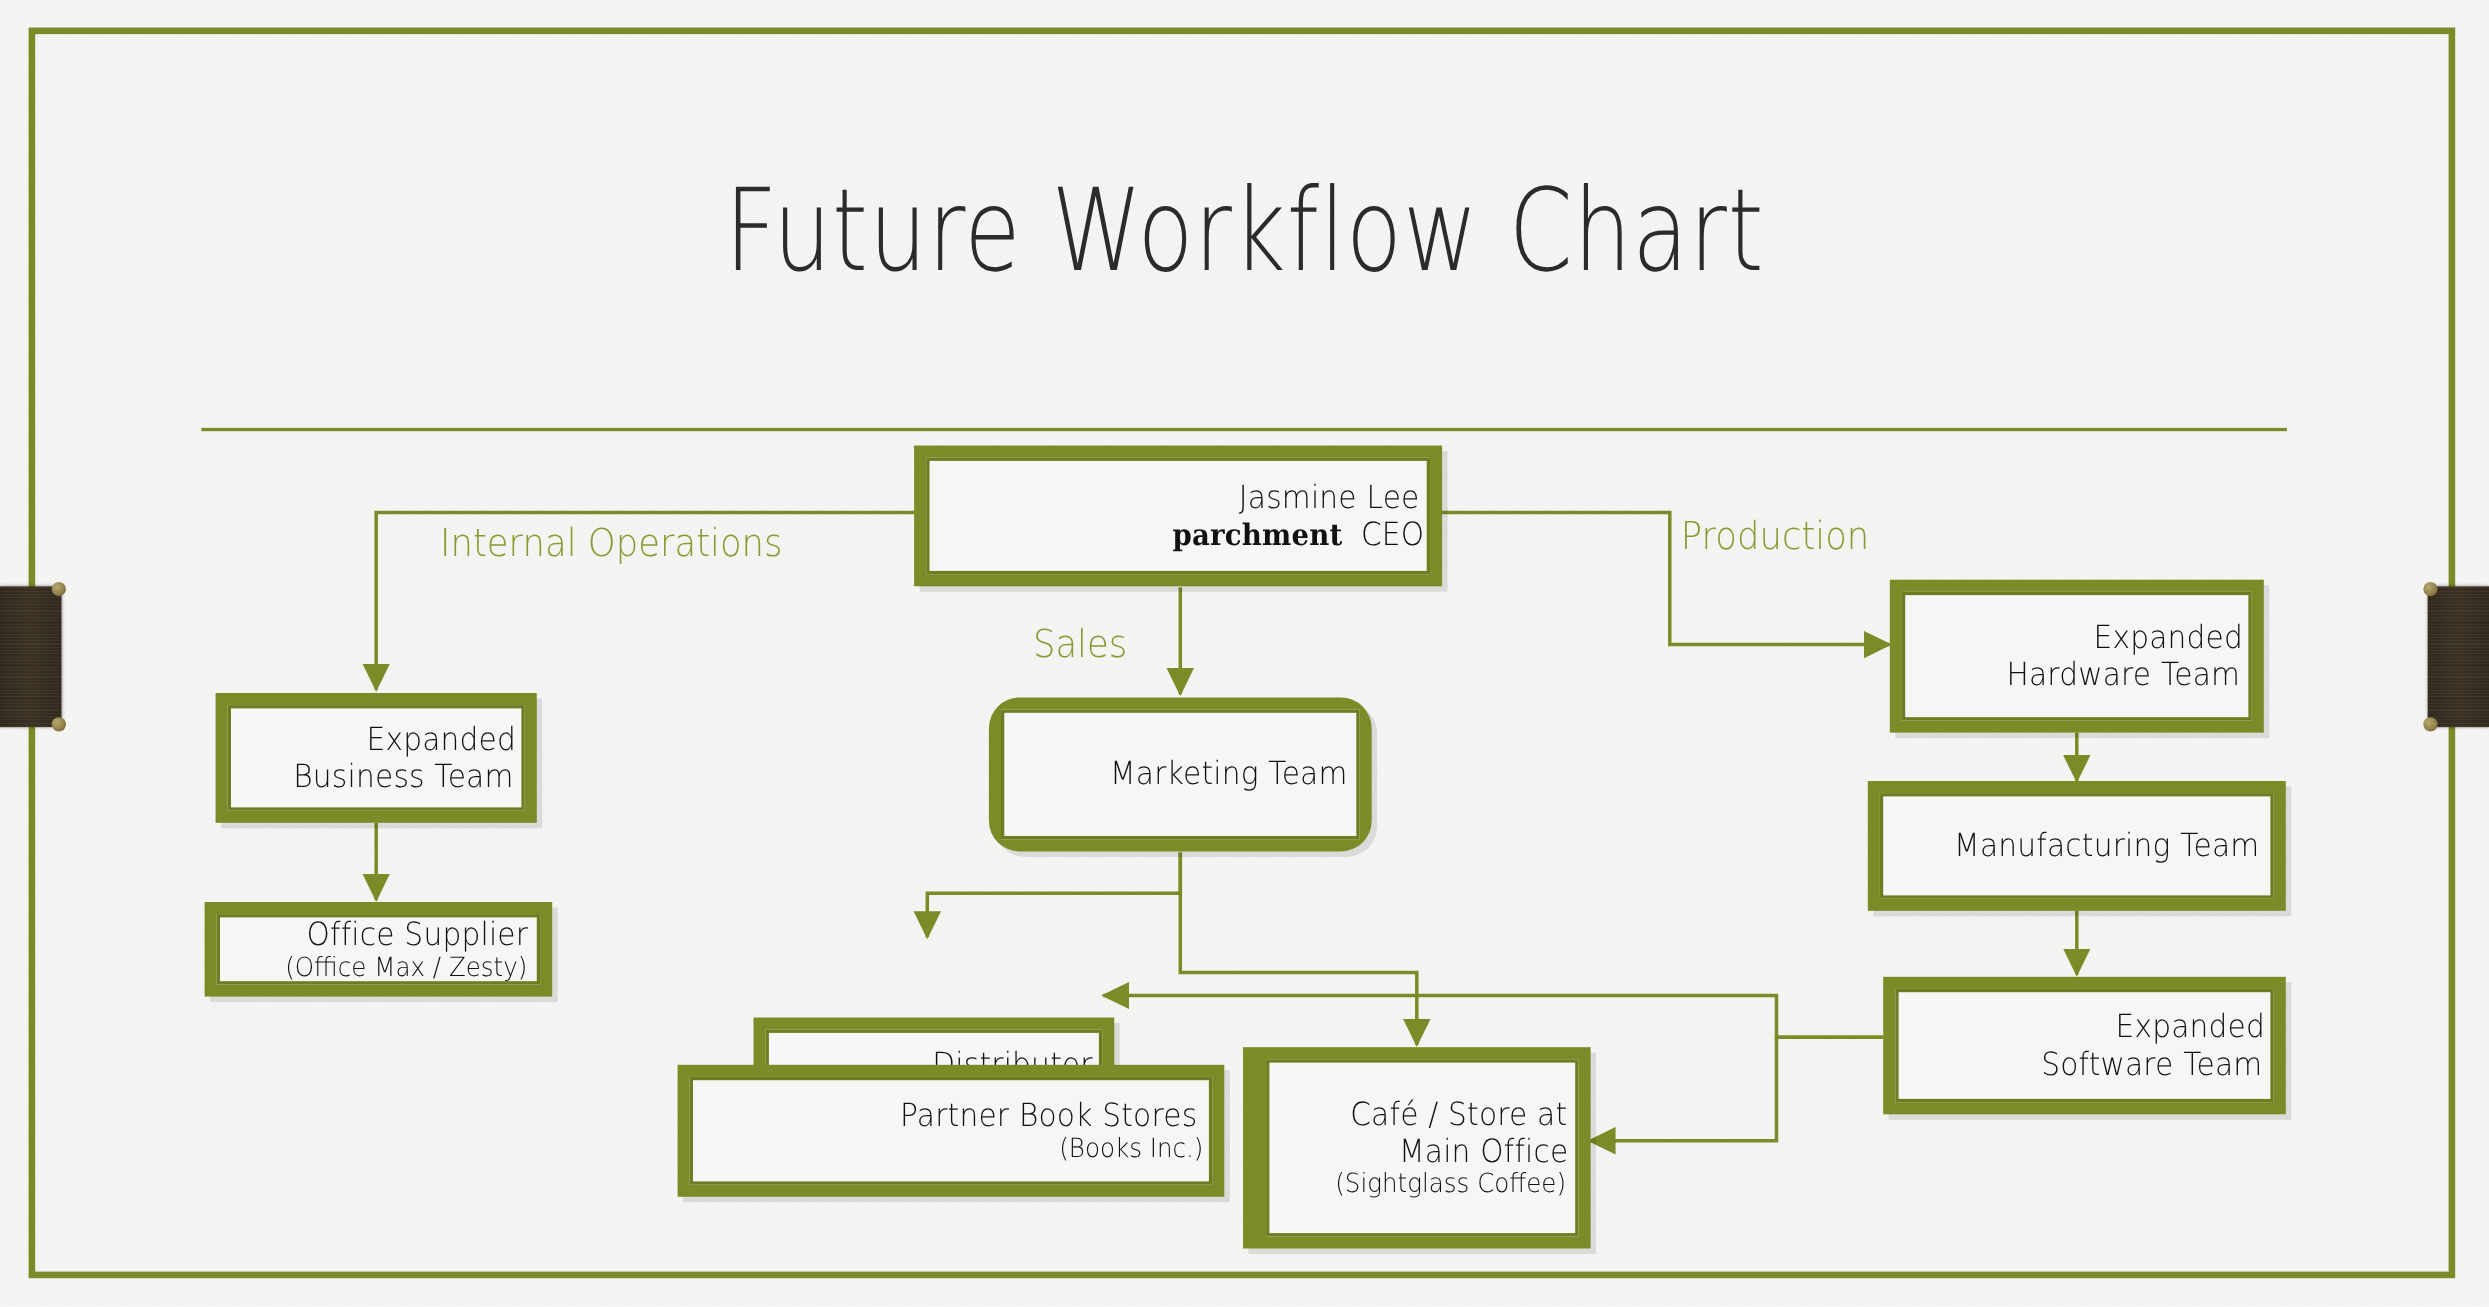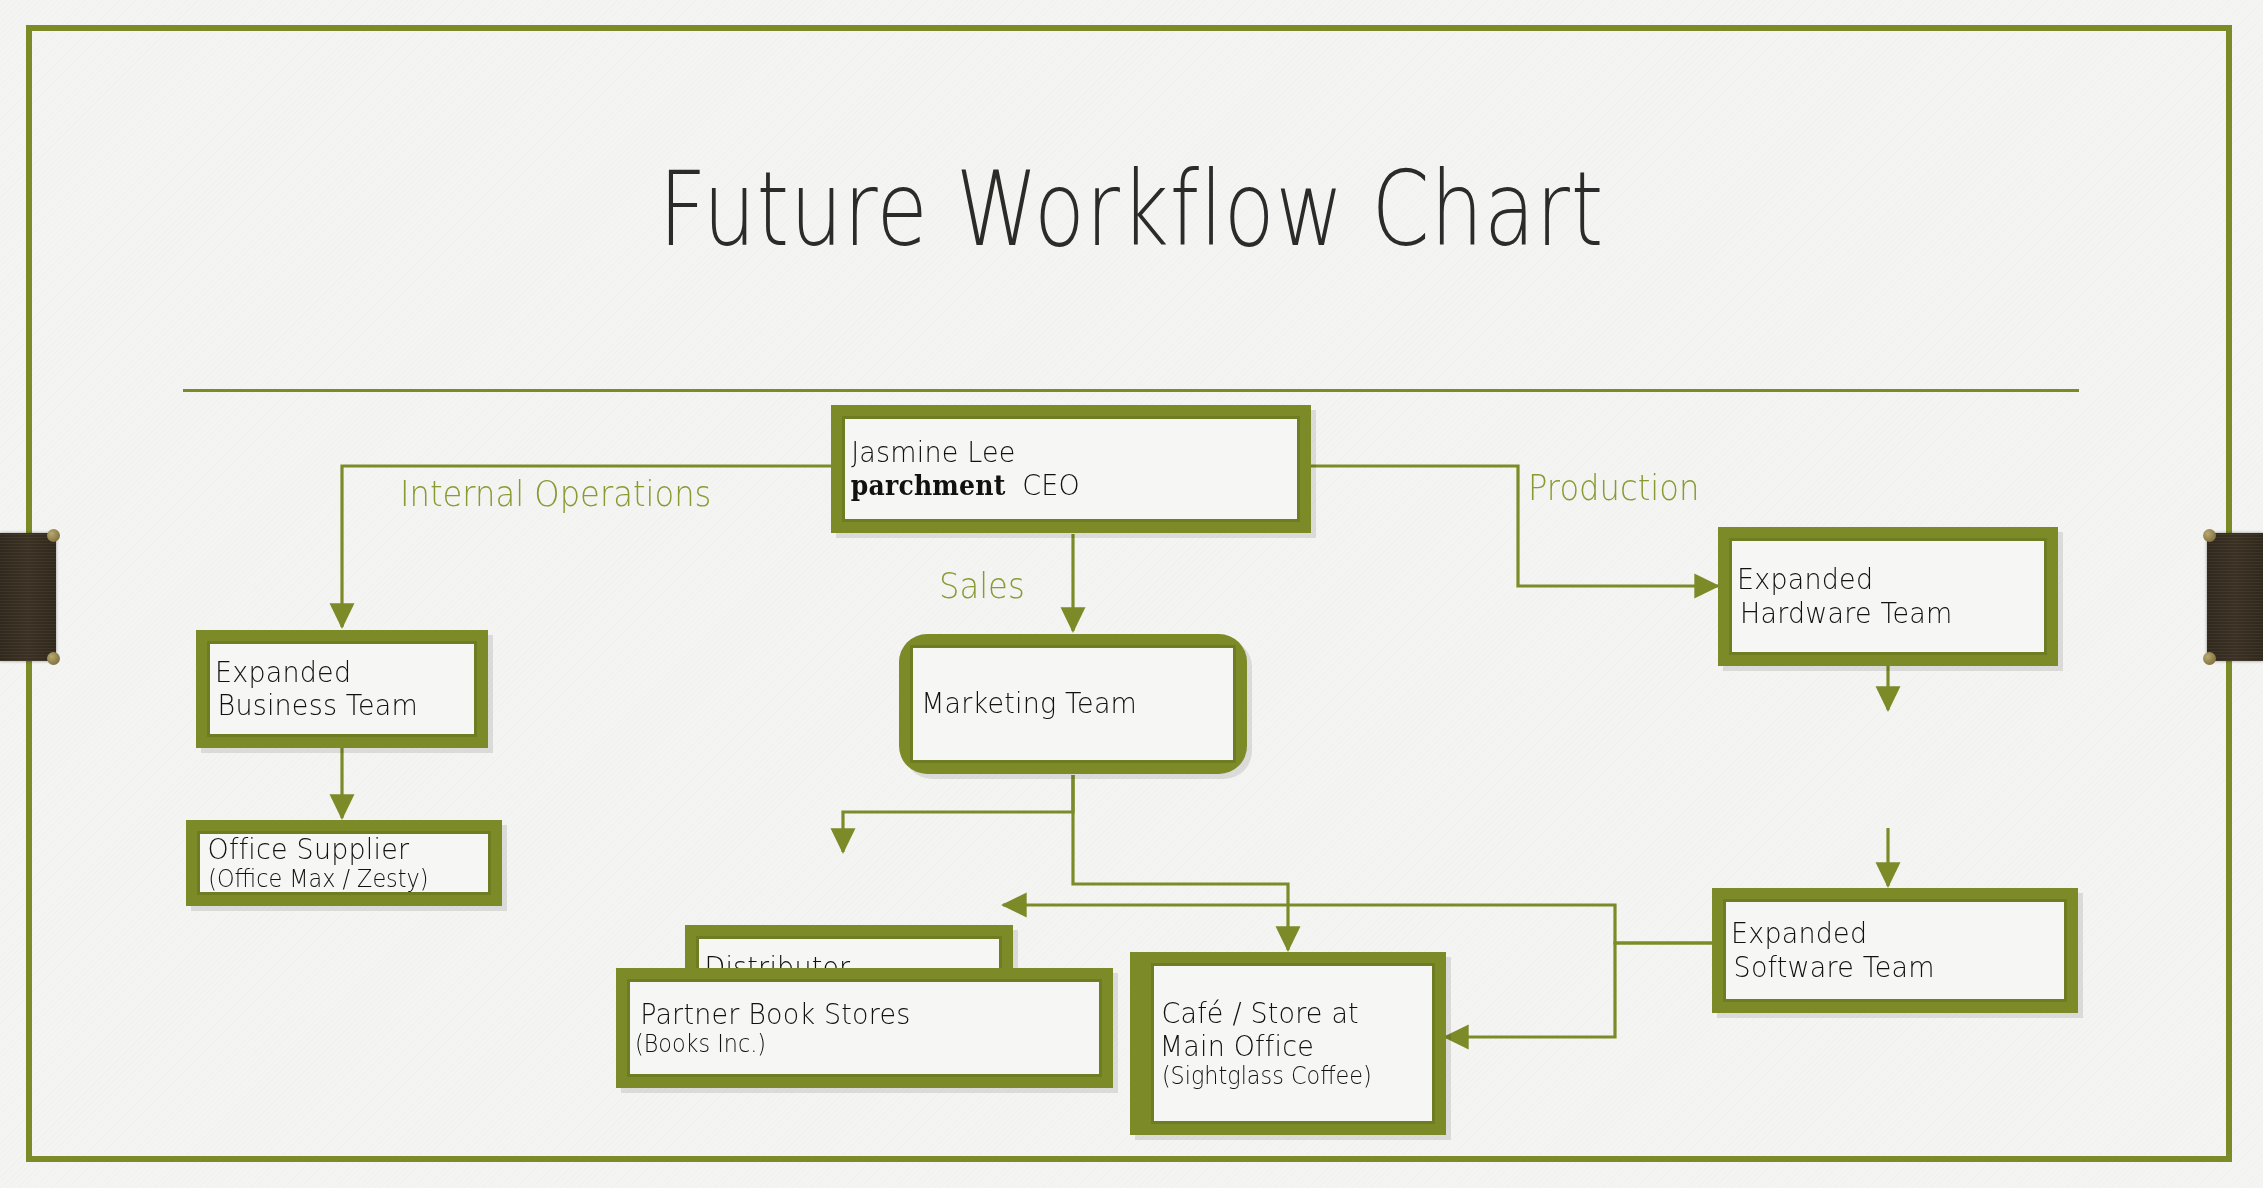--- a/index.html
+++ b/index.html
@@ -84,21 +84,21 @@
     box-shadow: 5px 5px 0 rgba(0,0,0,0.10);
   }
   .node .inner {
     width: 100%;
     height: 100%;
     box-sizing: border-box;
     background: #f6f6f4;
     border: 3px solid #6e7d22;
     display: flex;
     flex-direction: column;
-    align-items: flex-start;
+    align-items: flex-end;
     justify-content: center;
     text-align: center;
     line-height: 1.14;
     color: #111111;
   }
   .node .t1 {
     font-family: "DejaVu Sans", sans-serif;
     font-weight: 300;
     font-size: 29px;
     letter-spacing: 0.2px;
@@ -248,20 +248,25 @@
     </div>
   </div>
 
   <div class="node" style="left:1718px; top:527px; width:340px; height:139px;">
     <div class="inner">
       <div class="t1">Expanded</div>
       <div class="t1">Hardware Team</div>
     </div>
   </div>
 
+  <div class="node" style="left:1698px; top:710px; width:380px; height:118px;">
+    <div class="inner">
+      <div class="t1">Manufacturing Team</div>
+    </div>
+  </div>
 
   <div class="node" style="left:1712px; top:888px; width:366px; height:125px;">
     <div class="inner">
       <div class="t1">Expanded</div>
       <div class="t1">Software Team</div>
     </div>
   </div>
 
 </div>
 

